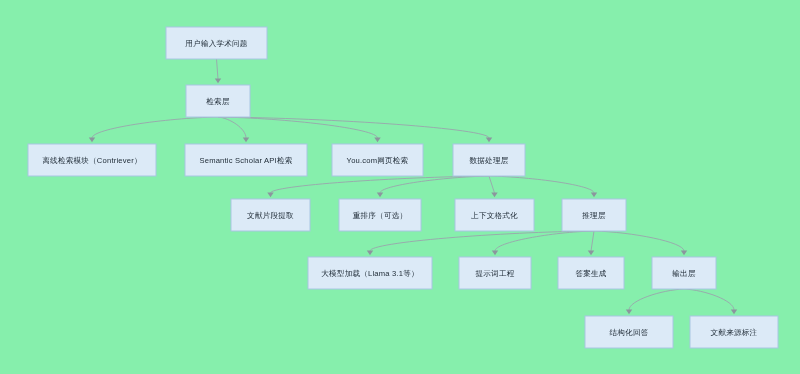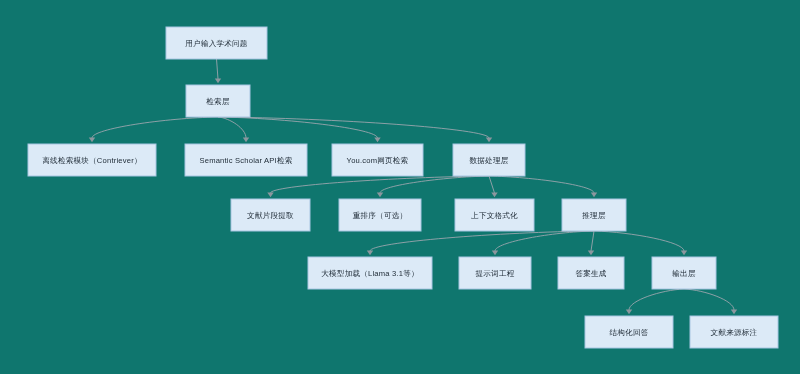--- a/index.html
+++ b/index.html
@@ -11,21 +11,21 @@
   body {
     width: 800px;
     height: 374px;
     overflow: hidden;
     font-family: "Liberation Sans", "DejaVu Sans", sans-serif;
   }
   #diagram-root {
     position: relative;
     width: 800px;
     height: 374px;
-    background: #0f766e;
+    background: #86efac;
   }
   svg#flow-svg {
     position: absolute;
     top: 0;
     left: 0;
     width: 800px;
     height: 374px;
     display: block;
   }
   .node-rect {

